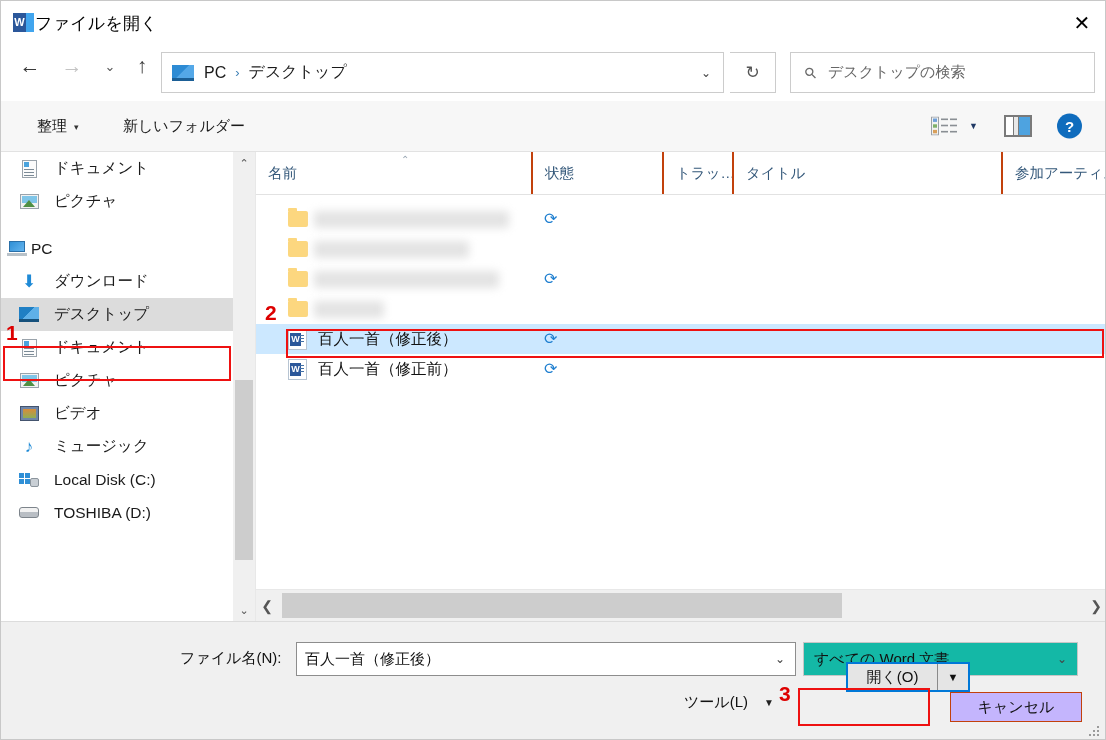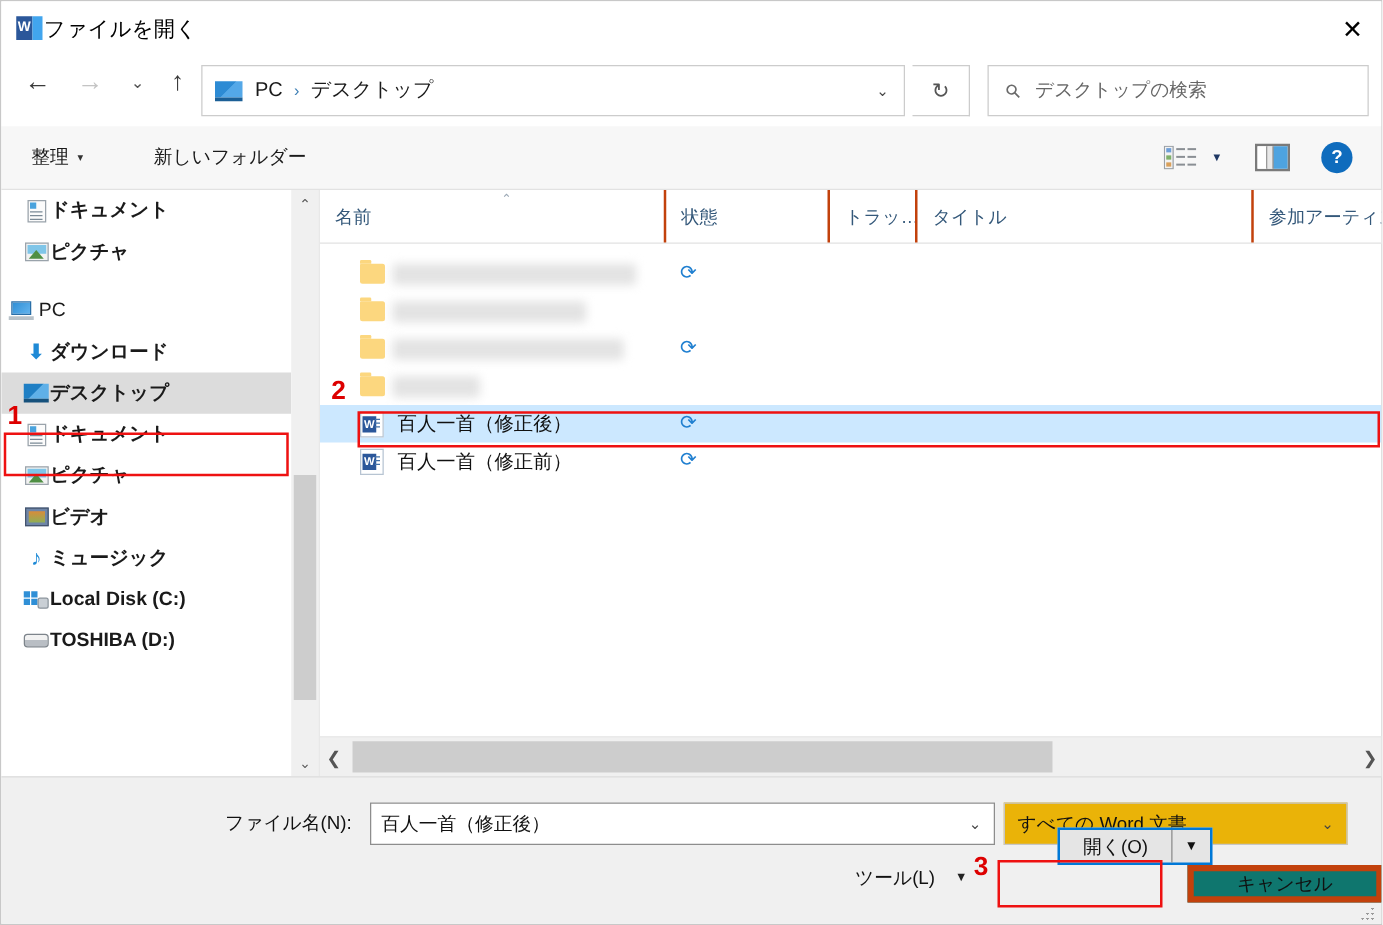--- a/index.html
+++ b/index.html
@@ -135,21 +135,21 @@
     position: absolute; left: 0; top: 100px;
     width: 1106px; height: 50px;
     background: #f7f7f7;
     border-bottom: 1px solid #e2e2e2;
   }
   .cmd-item {
     position: absolute; top: 50%; transform: translateY(-50%);
     font-size: 15px; color: #1a1a1a;
     display: flex; align-items: center; gap: 7px;
   }
-  .cmd-organize { left: 24px; }
+  .cmd-organize { left: 36px; }
   .cmd-newfolder { left: 122px; }
   .cmd-caret { font-size: 9px; color: #333; }
 
   .view-icon {
     position: absolute; left: 930px; top: 50%;
     transform: translateY(-50%);
     width: 26px; height: 19px;
   }
   .view-caret {
     position: absolute; left: 968px; top: 50%;
@@ -186,21 +186,21 @@
   }
   .tree-item {
     position: relative;
     height: 33px;
     display: flex; align-items: center;
     padding-left: 44px;
     font-size: 15.5px;
     color: #1a1a1a;
     white-space: nowrap;
   }
-  .tree-item.indent1 { padding-left: 39px; font-weight: bold; }
+  .tree-item.indent1 { padding-left: 53px; }
   .tree-item.root { padding-left: 30px; }
   .tree-item.selected {
     background: #dcdcdc;
   }
   .tree-spacer { height: 14px; }
   .ti-icon {
     position: absolute; left: 18px;
     width: 20px; height: 18px;
     display: flex; align-items: center; justify-content: center;
   }
@@ -441,21 +441,21 @@
   .fn-value { font-size: 15px; color: #111; margin-left: 8px; }
   .fn-caret {
     position: absolute; right: 10px; top: 50%;
     transform: translateY(-50%);
     font-size: 12px; color: #444;
   }
   .filter-sel {
     position: absolute; left: 802px; top: 641px;
     width: 275px; height: 34px;
     border: 1px solid #c6c6c6;
-    background: #eab308;
+    background: #14b8a6;
     box-sizing: border-box;
     display: flex; align-items: center;
   }
   .filter-val { font-size: 15px; color: #111; margin-left: 10px; }
 
   .tools-btn {
     position: absolute; left: 683px; top: 692px;
     font-size: 15px; color: #111;
     display: flex; align-items: center; gap: 16px;
   }
@@ -478,23 +478,23 @@
     font-size: 15px; color: #111;
   }
   .open-split {
     width: 30px; height: 100%;
     border-left: 1px solid #8a8a8a;
     display: flex; align-items: center; justify-content: center;
     font-size: 11px; color: #111;
   }
   .cancel-btn {
     position: absolute; left: 949px; top: 691px;
-    width: 156px; height: 30px;
-    border: 5px solid #c2410c;
-    background: #0f766e;
+    width: 132px; height: 30px;
+    border: 1px solid #c2410c;
+    background: #c4b5fd;
     box-sizing: border-box;
     display: flex; align-items: center; justify-content: center;
     font-size: 15px; color: #111;
   }
   .grip {
     position: absolute; right: 4px; bottom: 3px;
     width: 12px; height: 12px;
     background:
       radial-gradient(circle 1px at 9px 3px, #9a9a9a 99%, transparent) ,
       radial-gradient(circle 1px at 5px 7px, #9a9a9a 99%, transparent),

